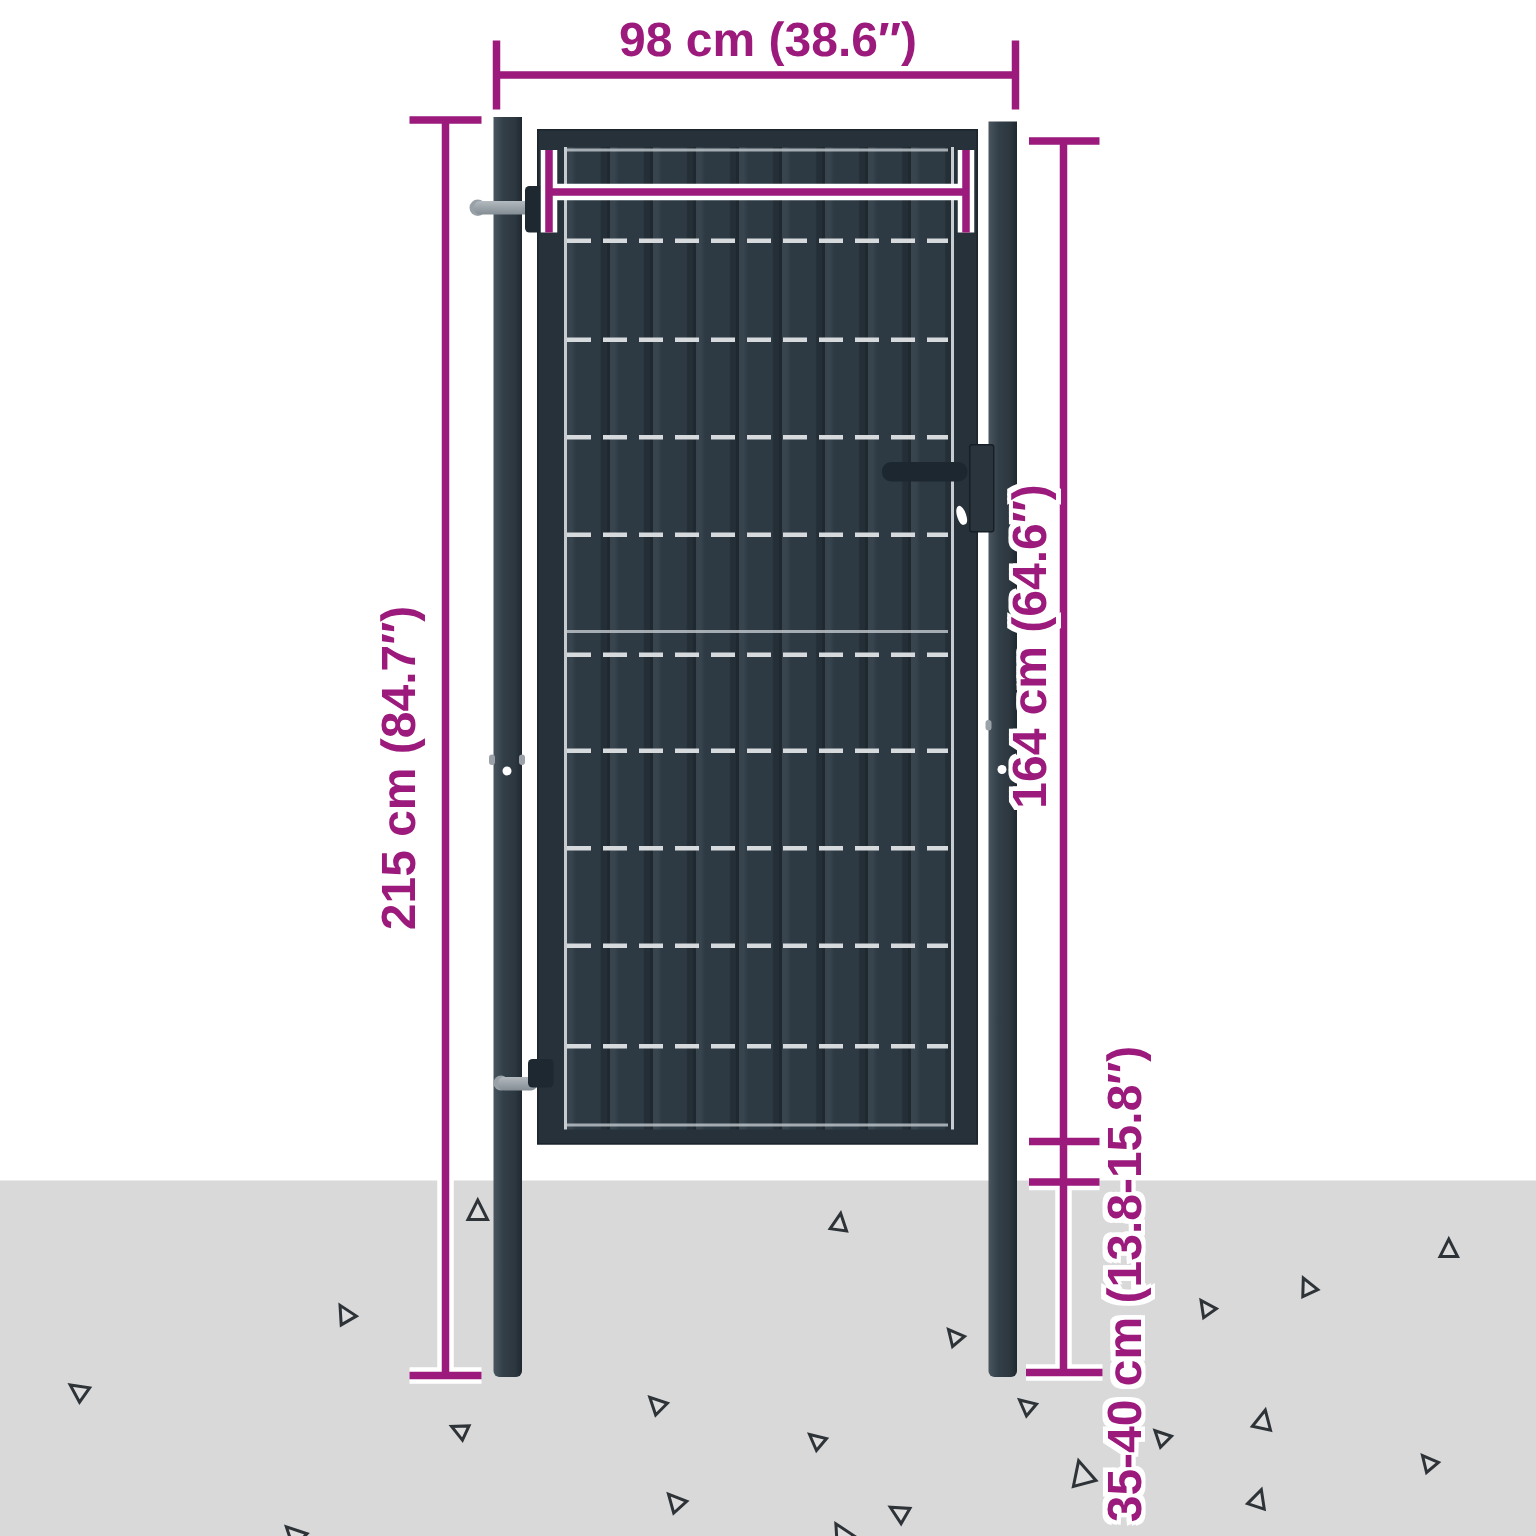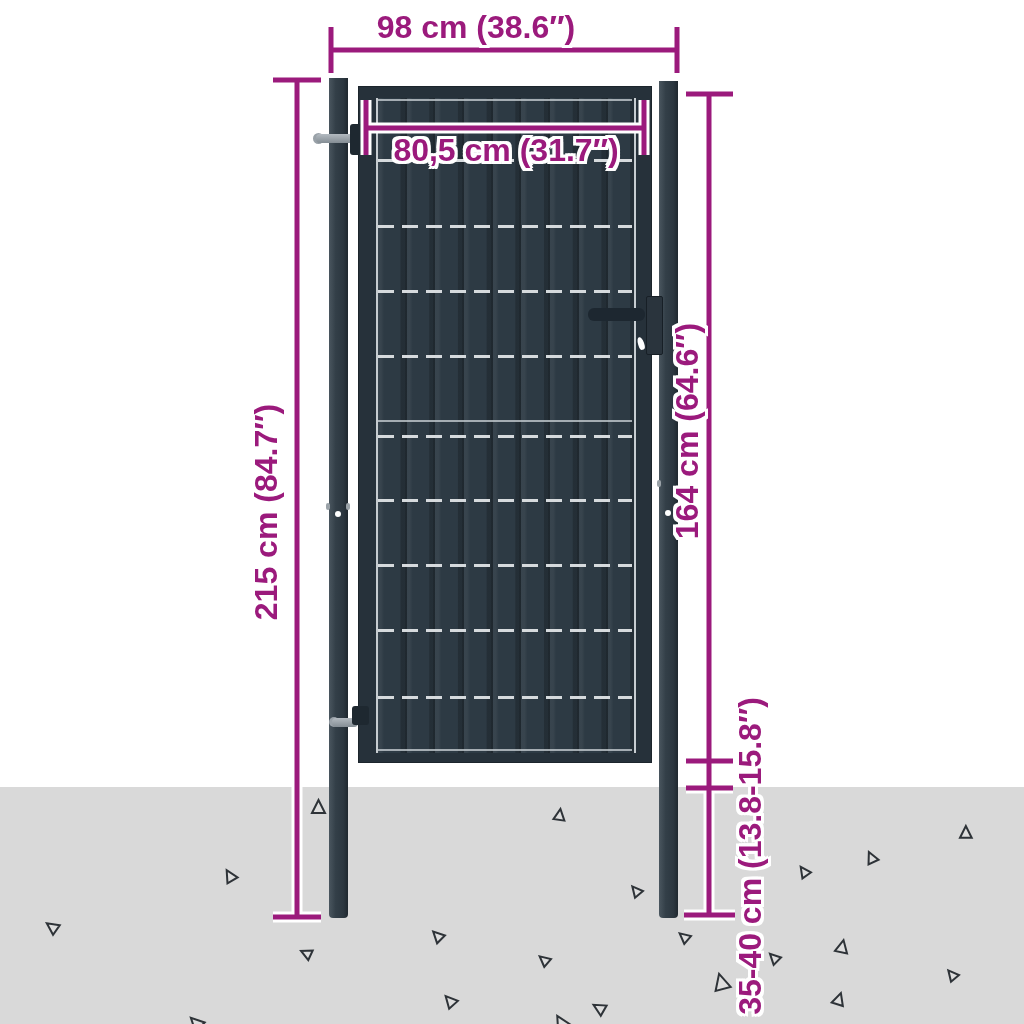--- a/index.html
+++ b/index.html
@@ -120,25 +120,22 @@
       <path d="M709 94V917 M686 94H733 M686 761H733 M686 788H733 M684 915H735"></path>
     </g>
     <g fill="none" style="stroke:var(--accent,#9b1a7c)" stroke-width="5">
       <path d="M331 50H677 M331 27V73 M677 27V73"></path>
       <path d="M366 128H644 M366 100V155 M644 100V155"></path>
       <path d="M297 80V917 M273 80H321 M273 917H321"></path>
       <path d="M709 94V917 M686 94H733 M686 761H733 M686 788H733 M684 915H735"></path>
     </g>
   </svg>
 
-  <div class="dlabel" style="left:476px;top:27px;">
+  <div class="dlabel" style="left:512px;top:27px;">
     <span>98 cm (38.6″)</span>
-  </div>
-  <div class="dlabel" style="left:506px;top:150px;">
-    <span>80,5 cm (31.7″)</span>
   </div>
   <div class="dlabel rot" style="left:266px;top:512px;">
     <span>215 cm (84.7″)</span>
   </div>
   <div class="dlabel rot" style="left:687px;top:431px;">
     <span>164 cm (64.6″)</span>
   </div>
   <div class="dlabel rot" style="left:750px;top:856px;">
     <span>35-40 cm (13.8-15.8″)</span>
   </div>

